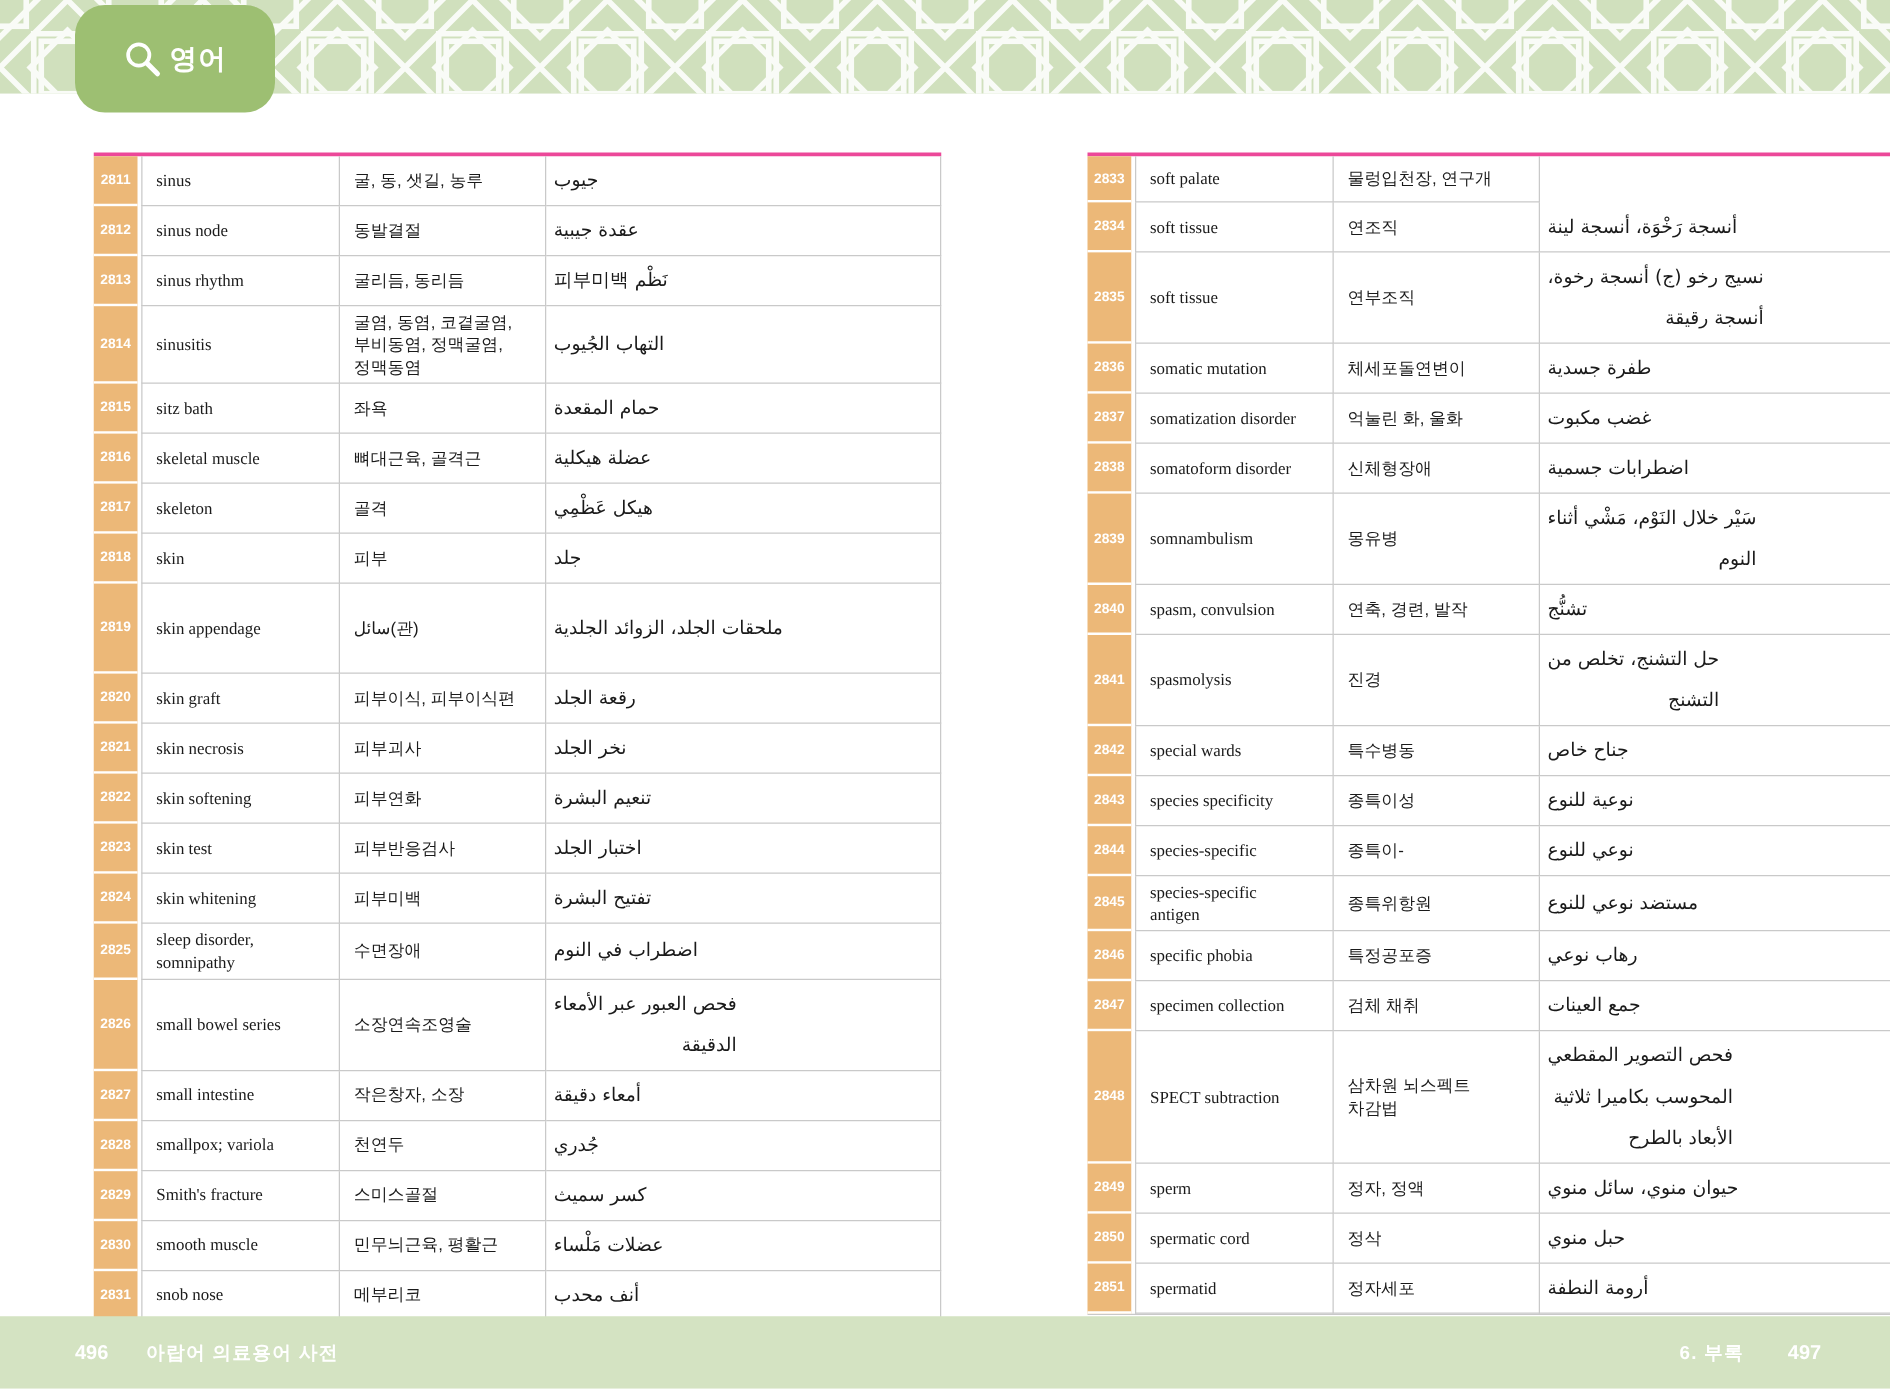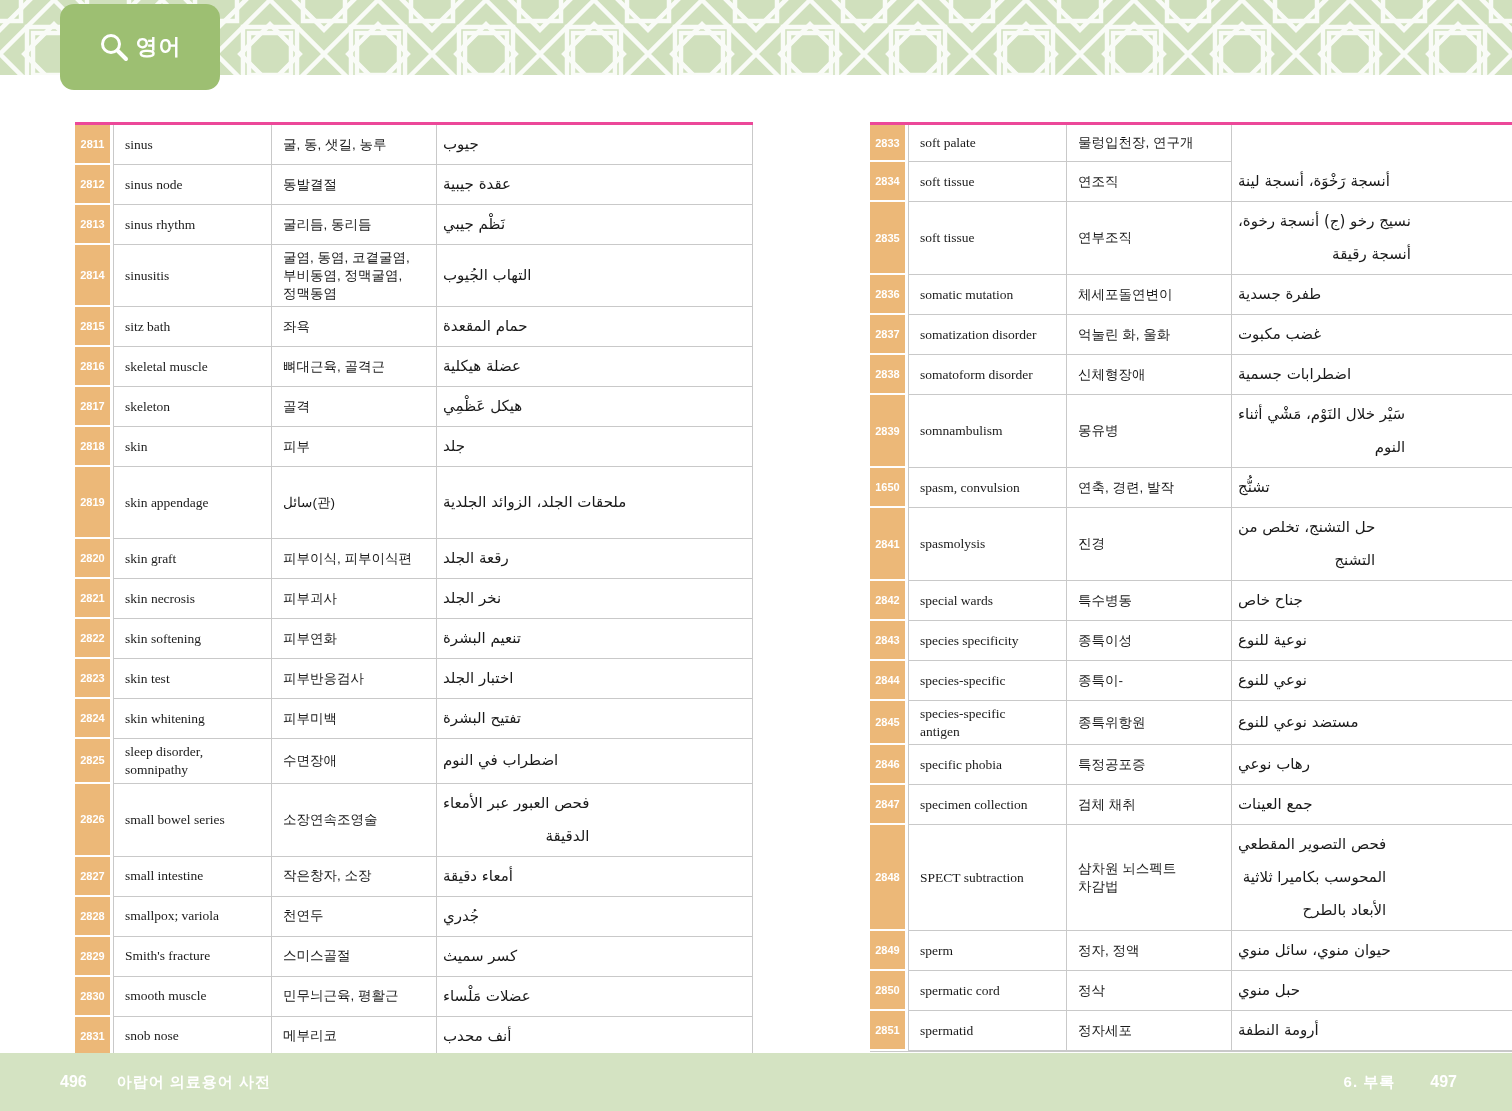--- a/index.html
+++ b/index.html
@@ -12,21 +12,21 @@
   }
   
   .band {
     position: absolute; left: 0; top: 0;
     width: 1512px; height: 75px;
   }
   .tab {
     position: absolute; left: 60px; top: 4px;
     width: 160px; height: 86px;
     background: #9dbf72;
-    border-radius: 14px;
+    border-radius: 24px;
     display: flex; align-items: center; justify-content: center;
     gap: 7px;
     z-index: 5;
   }
   .tab .label {
     color: #ffffff; font-size: 22px; font-weight: bold;
     letter-spacing: 1px;
   }
   
   .dict-table {
@@ -142,21 +142,21 @@
       <div class="cell cell-num">2812</div>
       <div class="cell cell-en">sinus node</div>
       <div class="cell cell-ko">동발결절</div>
       <div class="cell cell-ar" dir="rtl">عقدة جيبية</div>
     </div>
 
     <div class="row">
       <div class="cell cell-num">2813</div>
       <div class="cell cell-en">sinus rhythm</div>
       <div class="cell cell-ko">굴리듬, 동리듬</div>
-      <div class="cell cell-ar" dir="rtl">نَظْم جيبي</div>
+      <div class="cell cell-ar" dir="rtl">نَظْم 피부미백</div>
     </div>
 
     <div class="row">
       <div class="cell cell-num">2814</div>
       <div class="cell cell-en">sinusitis</div>
       <div class="cell cell-ko">굴염, 동염, 코곁굴염,
 부비동염, 정맥굴염,
 정맥동염</div>
       <div class="cell cell-ar" dir="rtl">التهاب الجُيوب</div>
     </div>
@@ -336,21 +336,21 @@
 
     <div class="row">
       <div class="cell cell-num">2839</div>
       <div class="cell cell-en">somnambulism</div>
       <div class="cell cell-ko">몽유병</div>
       <div class="cell cell-ar" dir="rtl">سَيْر خلال النَوْم، مَشْي أثناء
 النوم</div>
     </div>
 
     <div class="row">
-      <div class="cell cell-num">1650</div>
+      <div class="cell cell-num">2840</div>
       <div class="cell cell-en">spasm, convulsion</div>
       <div class="cell cell-ko">연축, 경련, 발작</div>
       <div class="cell cell-ar" dir="rtl">تشنُّج</div>
     </div>
 
     <div class="row">
       <div class="cell cell-num">2841</div>
       <div class="cell cell-en">spasmolysis</div>
       <div class="cell cell-ko">진경</div>
       <div class="cell cell-ar" dir="rtl">حل التشنج، تخلص من

